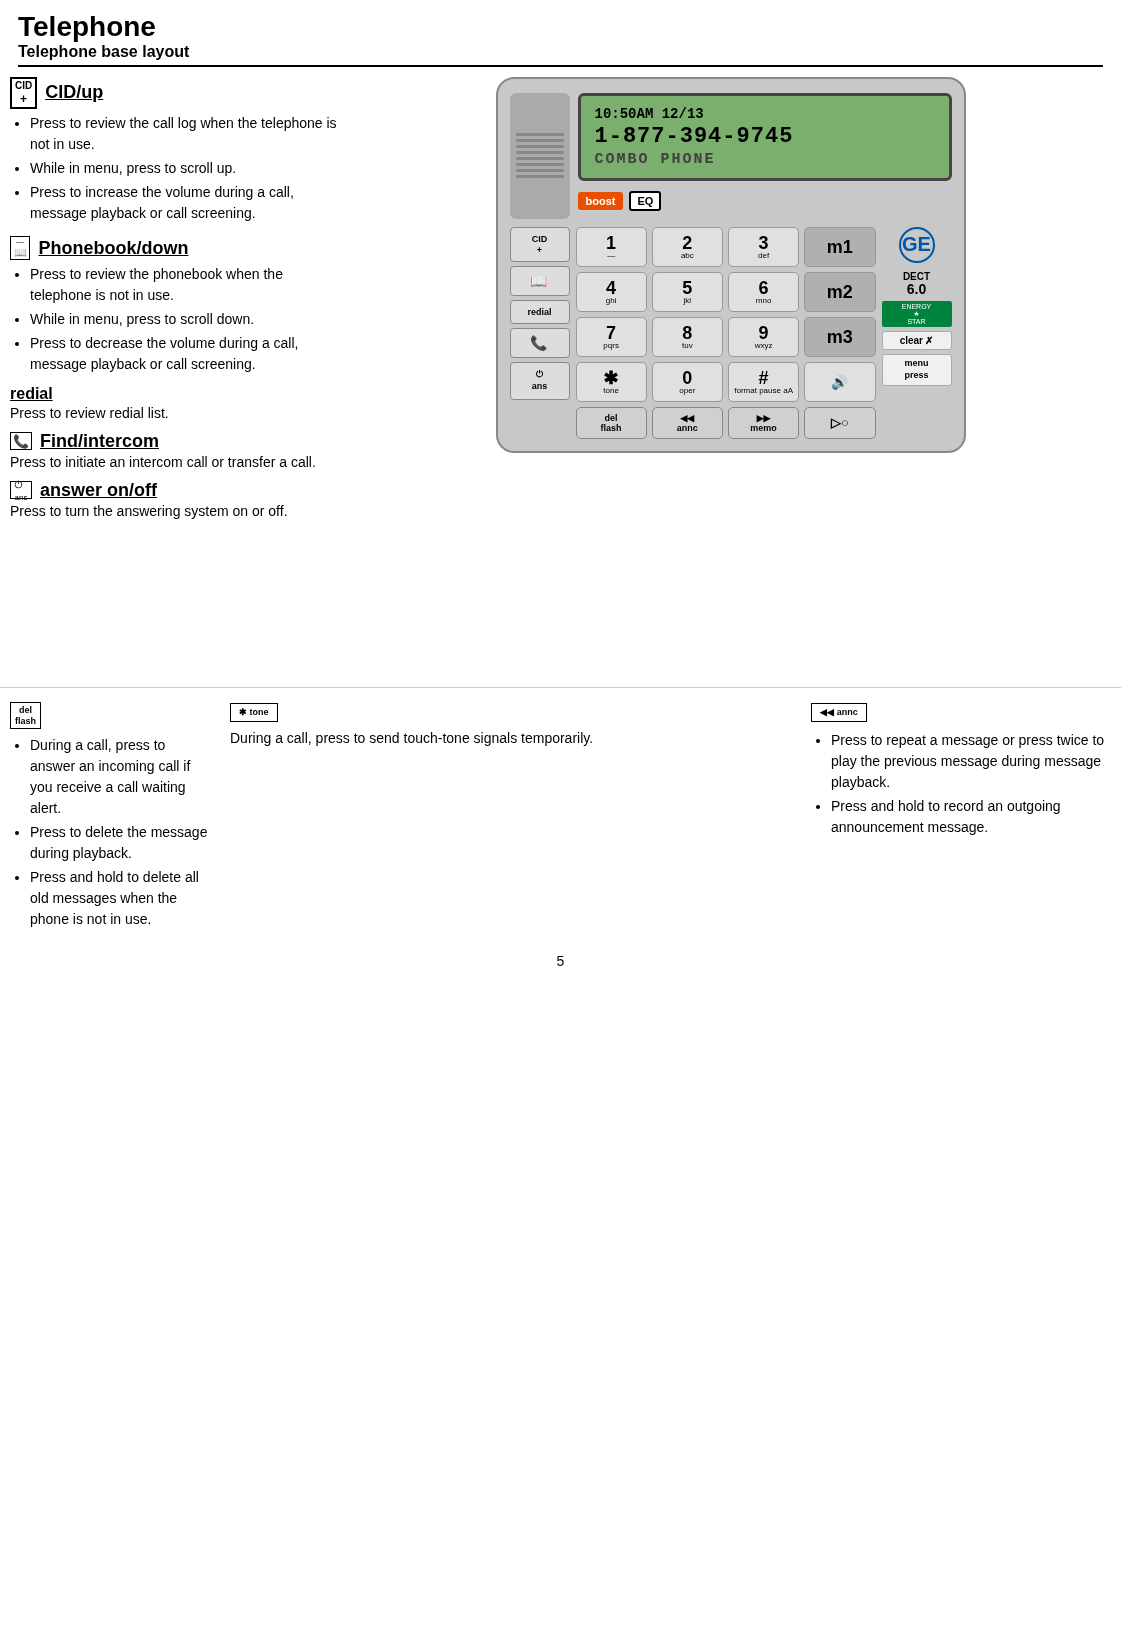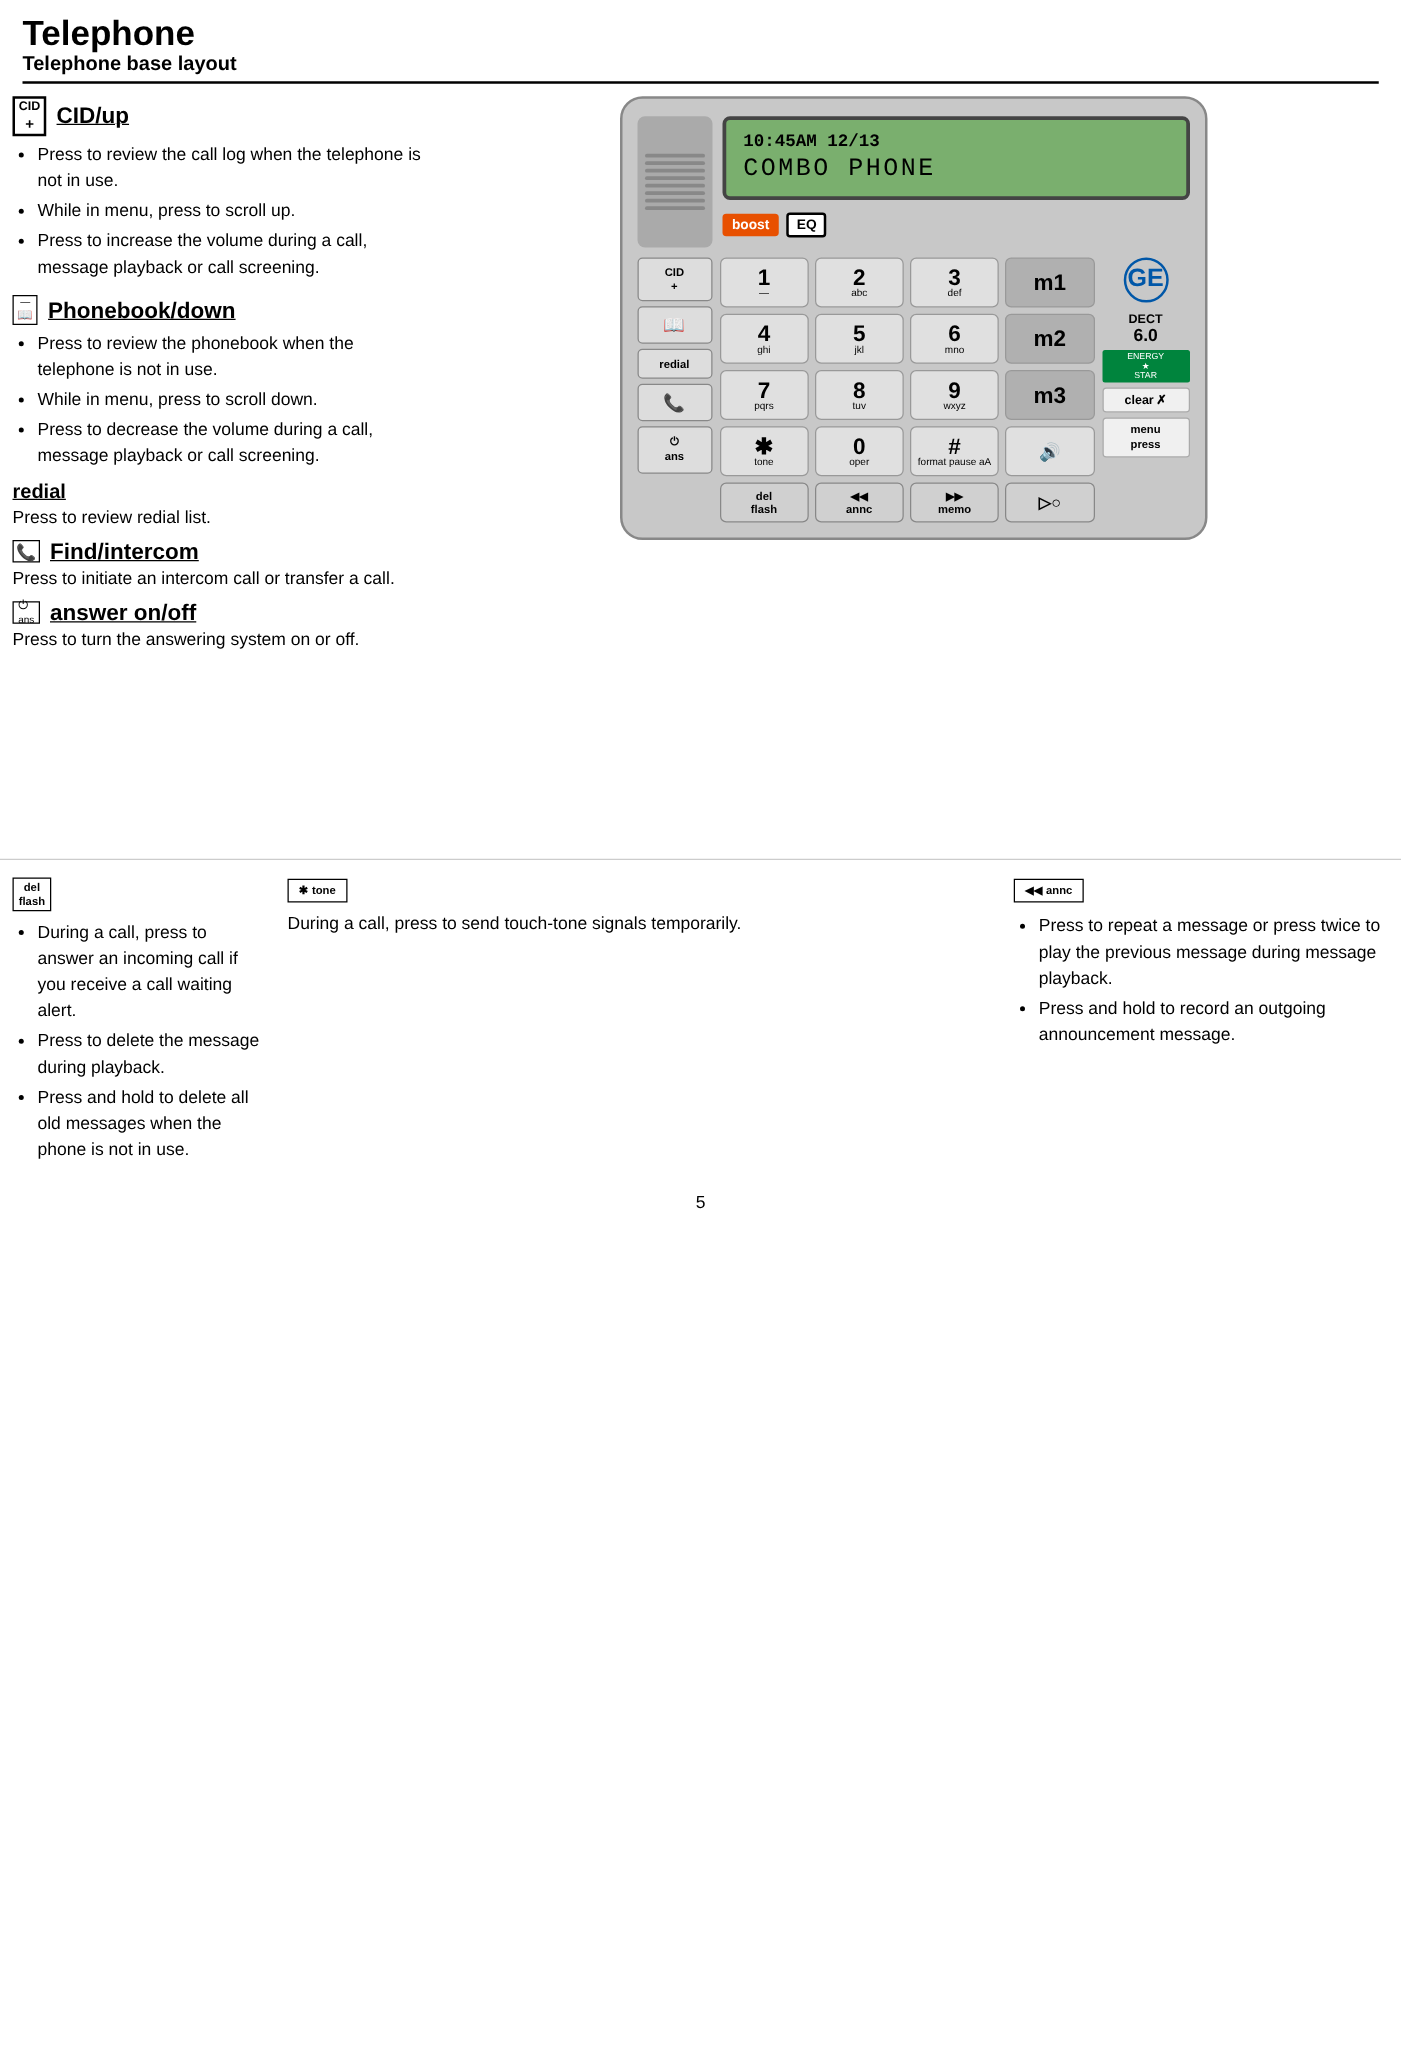--- a/index.html
+++ b/index.html
@@ -183,23 +183,23 @@
       margin-bottom: 2px;
     }
     .screen-number {
       font-size: 22px;
       font-weight: bold;
       color: #000;
       letter-spacing: 1px;
       margin-bottom: 2px;
     }
     .screen-name {
-      font-size: 20px;
-      font-weight: normal;
-      color: #000000;
+      font-size: 15px;
+      font-weight: bold;
+      color: #404040;
       letter-spacing: 2px;
     }
 
     
     .phone-top-row {
       display: flex;
       gap: 8px;
       margin-bottom: 8px;
       align-items: stretch;
     }
@@ -522,21 +522,22 @@
             <div class="grill-line"></div>
             <div class="grill-line"></div>
             <div class="grill-line"></div>
             <div class="grill-line"></div>
             <div class="grill-line"></div>
             <div class="grill-line"></div>
             <div class="grill-line"></div>
           </div>
           <div class="screen-area">
             <div class="phone-screen">
-              <div class="screen-time">10:45AM 12/13</div>
+              <div class="screen-time">10:50AM 12/13</div>
+              <div class="screen-number">1-877-394-9745</div>
               <div class="screen-name">COMBO PHONE</div>
             </div>
             <div class="boost-eq-row">
               <button class="boost-btn">boost</button>
               <button class="eq-btn">EQ</button>
             </div>
           </div>
         </div>
 
         <div class="phone-mid-row">

